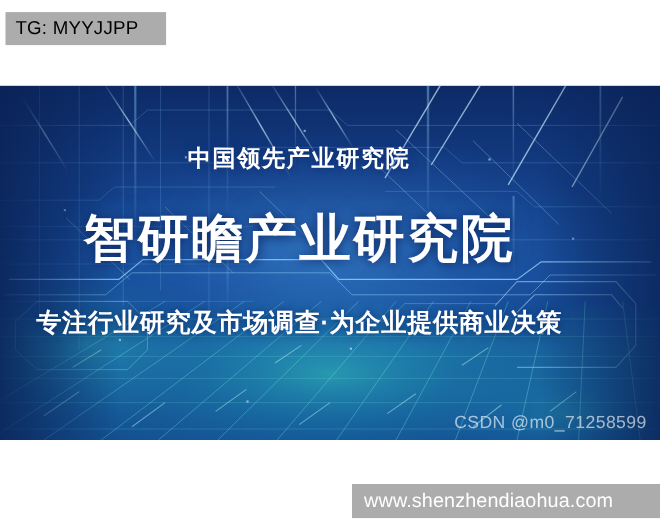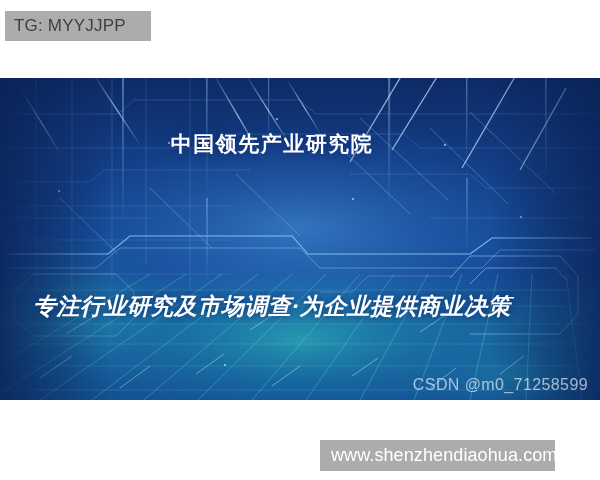--- a/index.html
+++ b/index.html
@@ -23,21 +23,21 @@
     width: 146px;
     height: 30px;
     background: #acacac;
     display: flex;
     align-items: center;
     padding-left: 9px;
     box-sizing: border-box;
     z-index: 40;
   }
   .tg-watermark span {
-    color: #404040;
+    color: #000000;
     font-size: 17px;
     letter-spacing: 0.2px;
     white-space: nowrap;
   }
 
   
   .banner {
     position: absolute;
     left: 0;
     top: 78px;
@@ -80,26 +80,25 @@
     text-shadow: 0 0 8px rgba(10,40,110,0.85);
   }
   .bn-title {
     top: 108px;
     font-size: 47px;
     font-weight: 700;
     letter-spacing: 2px;
     text-shadow: 0 1px 10px rgba(5,25,80,0.9), 0 0 22px rgba(60,140,230,0.4);
   }
   .bn-tagline {
-    top: 213px;
+    top: 200px;
     font-size: 23px;
     font-weight: 700;
     letter-spacing: 0.5px;
     text-shadow: 0 0 8px rgba(8,35,100,0.9);
-    font-style: italic;
   }
   .bn-footline {
     top: 264px;
     font-size: 17px;
     font-weight: 700;
     letter-spacing: 0.5px;
     text-shadow: 0 0 7px rgba(8,35,100,0.9);
   }
 
   
@@ -112,21 +111,21 @@
     letter-spacing: 0.4px;
     z-index: 25;
     white-space: nowrap;
   }
 
   
   .url-watermark {
     position: absolute;
     left: 320px;
     top: 440px;
-    width: 235px;
+    width: 280px;
     height: 31px;
     background: #acacac;
     display: flex;
     align-items: center;
     padding-left: 11px;
     box-sizing: border-box;
     z-index: 40;
   }
   .url-watermark span {
     color: #ffffff;
@@ -333,20 +332,21 @@
         <rect x="224" y="286" width="2" height="2"></rect>
       </g>
 
       <rect x="0" y="0" width="110" height="322" fill="url(#gSideL)"></rect>
       <rect x="490" y="0" width="110" height="322" fill="url(#gSideR)"></rect>
     </g>
   </svg>
 
   <div class="banner-text">
     <div class="bn-line bn-eyebrow">中国领先产业研究院</div>
+    <div class="bn-line bn-title">智研瞻产业研究院</div>
     <div class="bn-line bn-tagline">专注行业研究及市场调查·为企业提供商业决策</div>
   </div>
 
   <div class="csdn-mark">CSDN @m0_71258599</div>
 </div>
 
 <div class="url-watermark">
   <span>www.shenzhendiaohua.com</span>
 </div>
 

